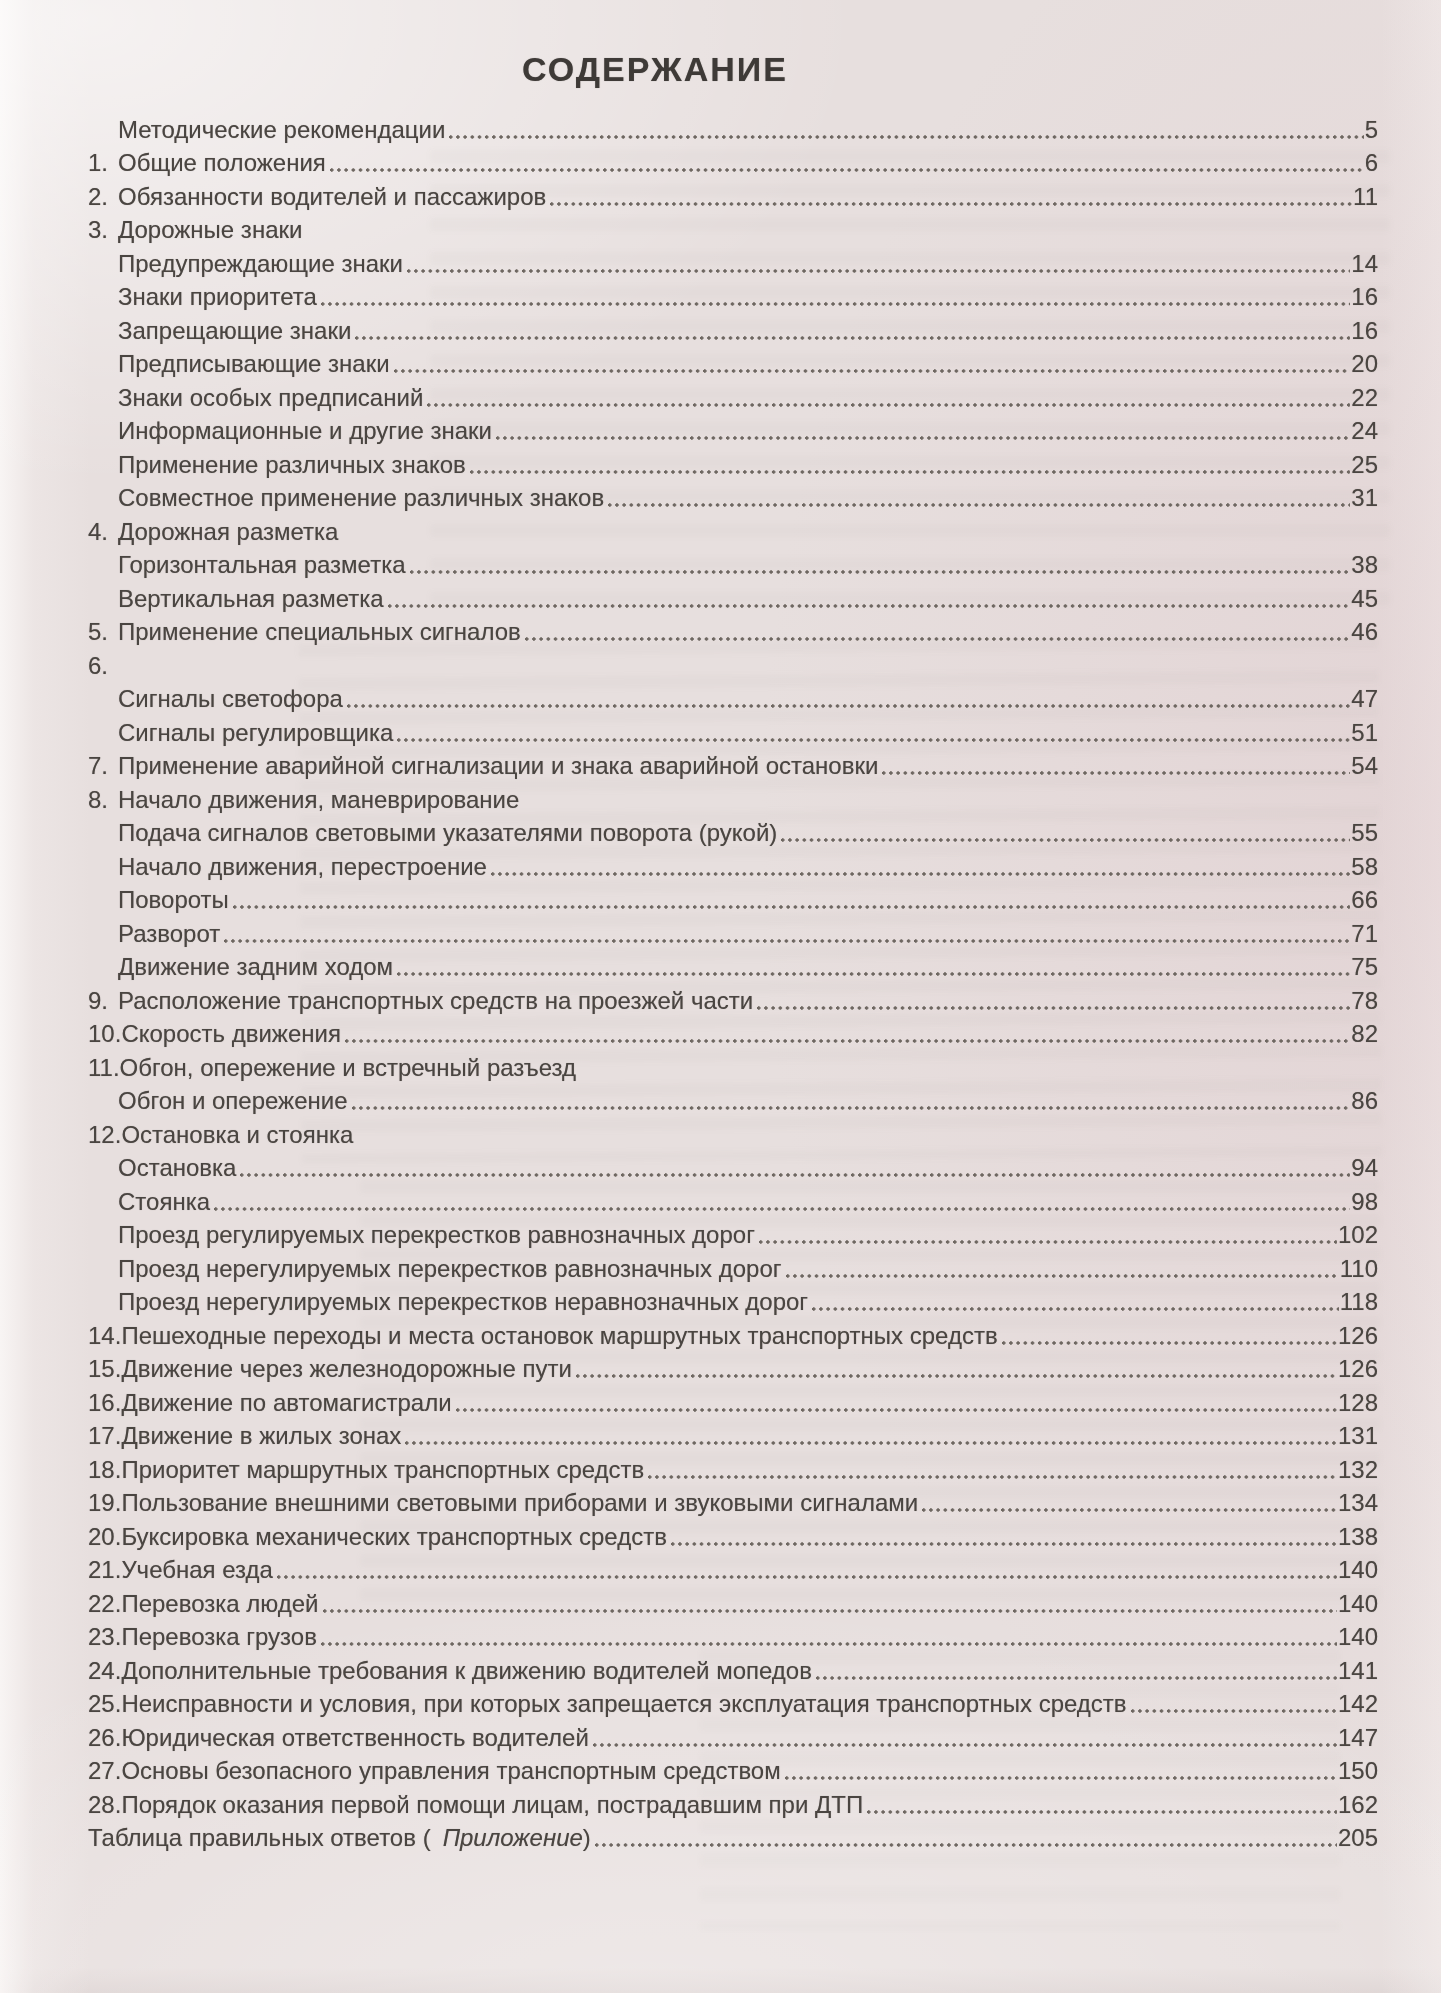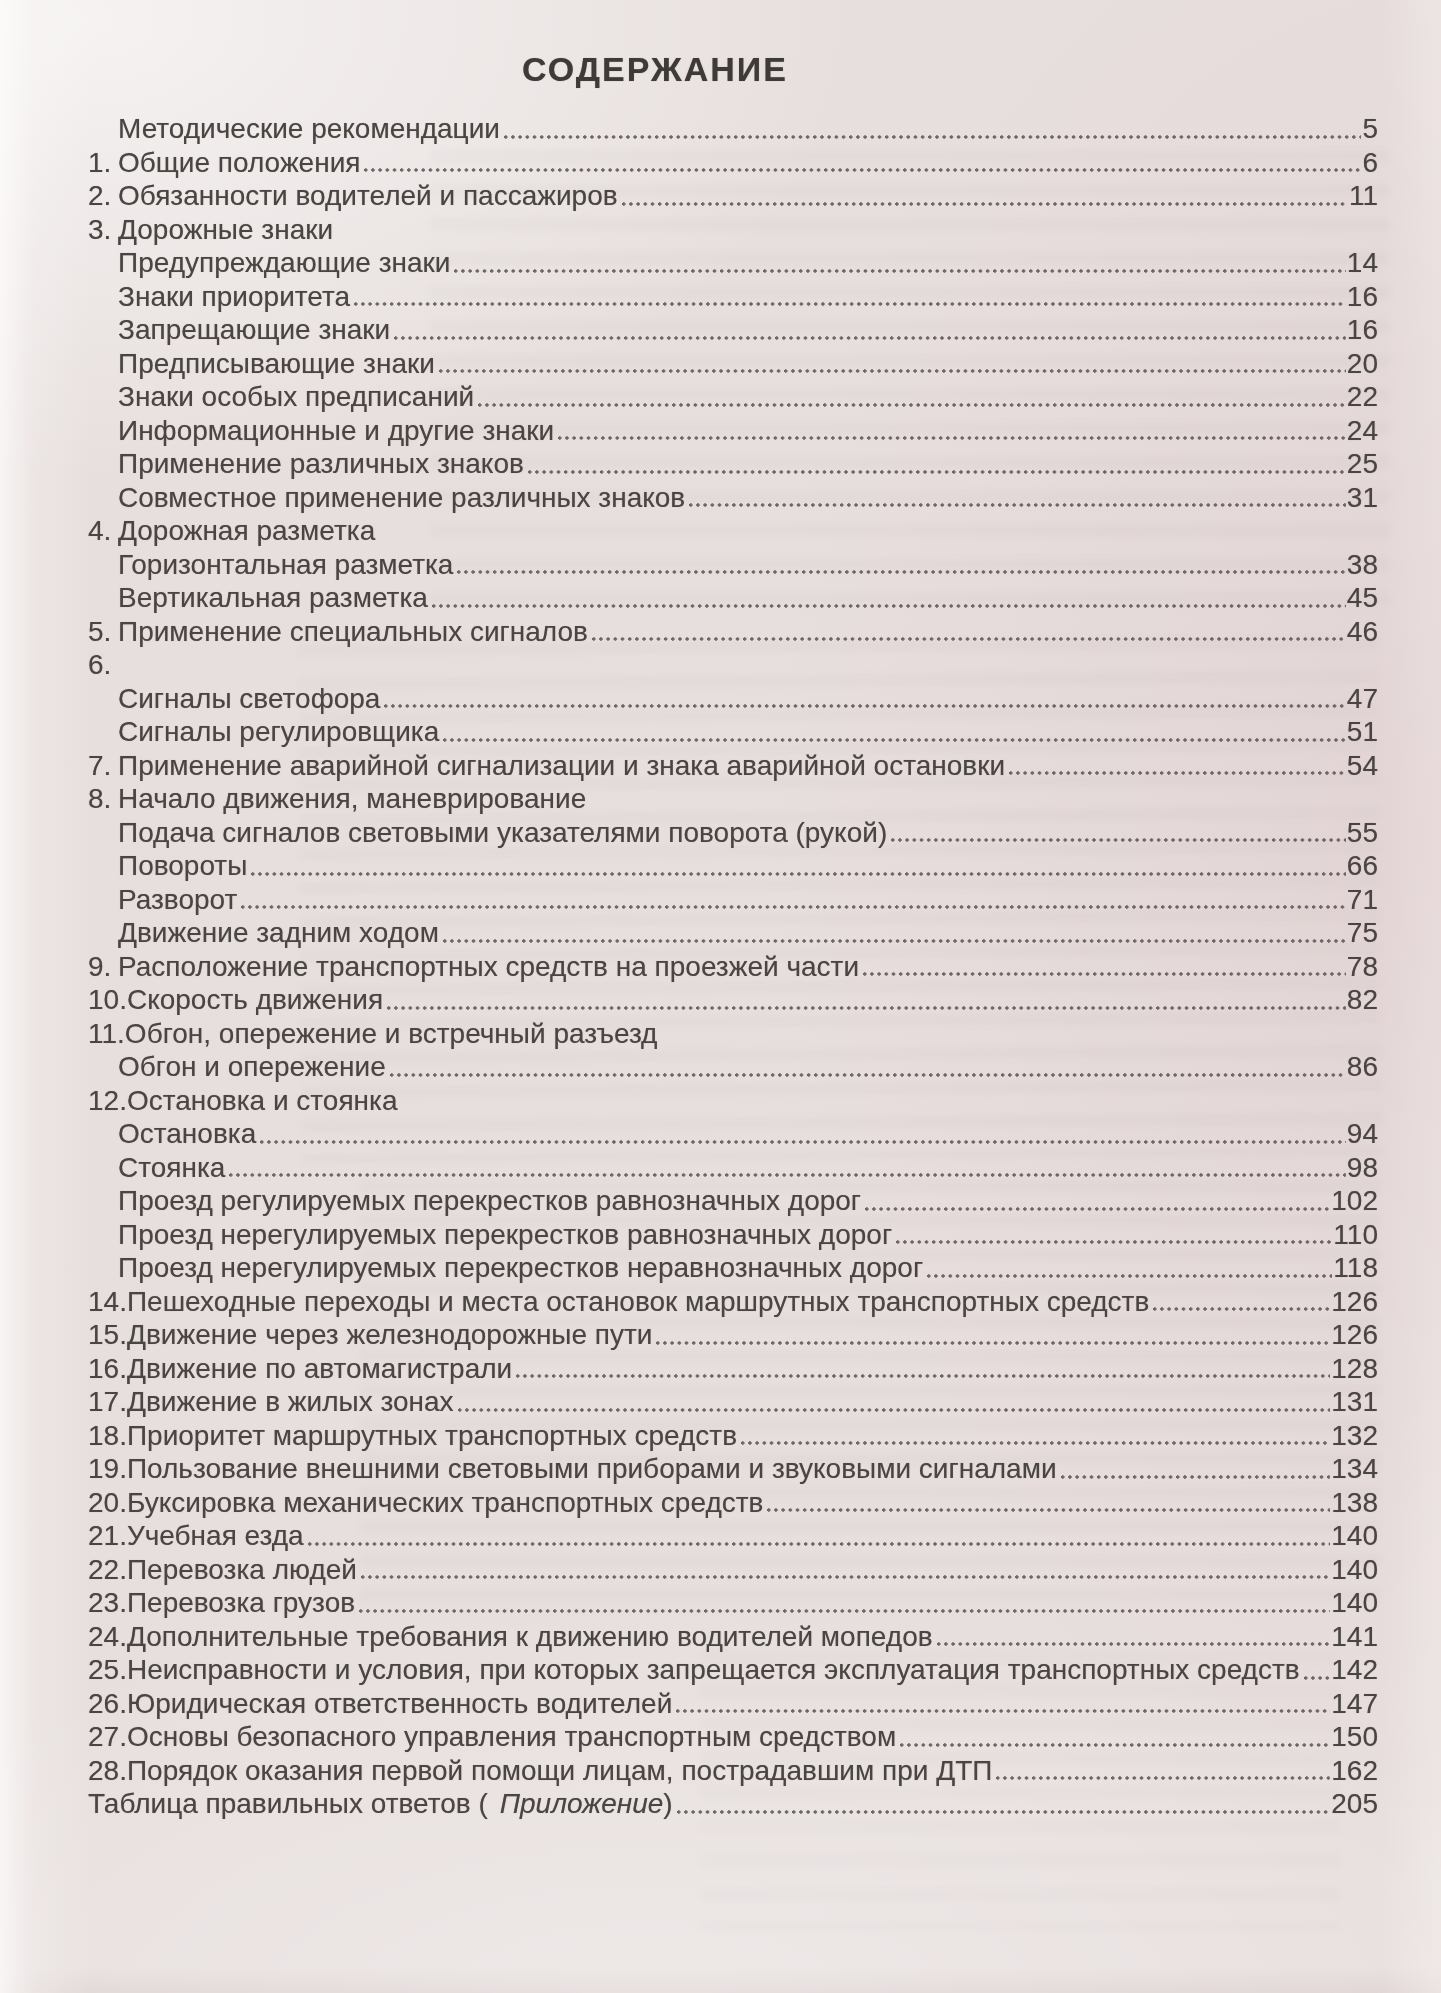--- a/index.html
+++ b/index.html
@@ -56,23 +56,23 @@
   }
 
   .toc {
     position: absolute;
     top: 112px;
     left: 88px;
     width: 1290px;
   }
   .row {
     display: flex;
-    align-items: center;
+    align-items: flex-end;
     height: 33.5px;
-    font-size: 28px;
+    font-size: 24px;
     line-height: 33px;
     color: var(--ink, #4a4541);
     text-shadow: 0 0 0.8px rgba(74,69,65,0.45);
     white-space: nowrap;
   }
   .row .num {
     flex: 0 0 auto;
     min-width: 30px;
   }
   .row.ind1 { padding-left: 30px; }
@@ -207,20 +207,25 @@
       <div class="row">
         <span class="num">8.</span>
         <span class="label">Начало движения, маневрирование</span>
       </div>
       <div class="row ind1">
         <span class="label">Подача сигналов световыми указателями поворота (рукой)</span>
         <span class="dots"></span>
         <span class="pg">55</span>
       </div>
       <div class="row ind1">
+        <span class="label">Начало движения, перестроение</span>
+        <span class="dots"></span>
+        <span class="pg">58</span>
+      </div>
+      <div class="row ind1">
         <span class="label">Повороты</span>
         <span class="dots"></span>
         <span class="pg">66</span>
       </div>
       <div class="row ind1">
         <span class="label">Разворот</span>
         <span class="dots"></span>
         <span class="pg">71</span>
       </div>
       <div class="row ind1">

